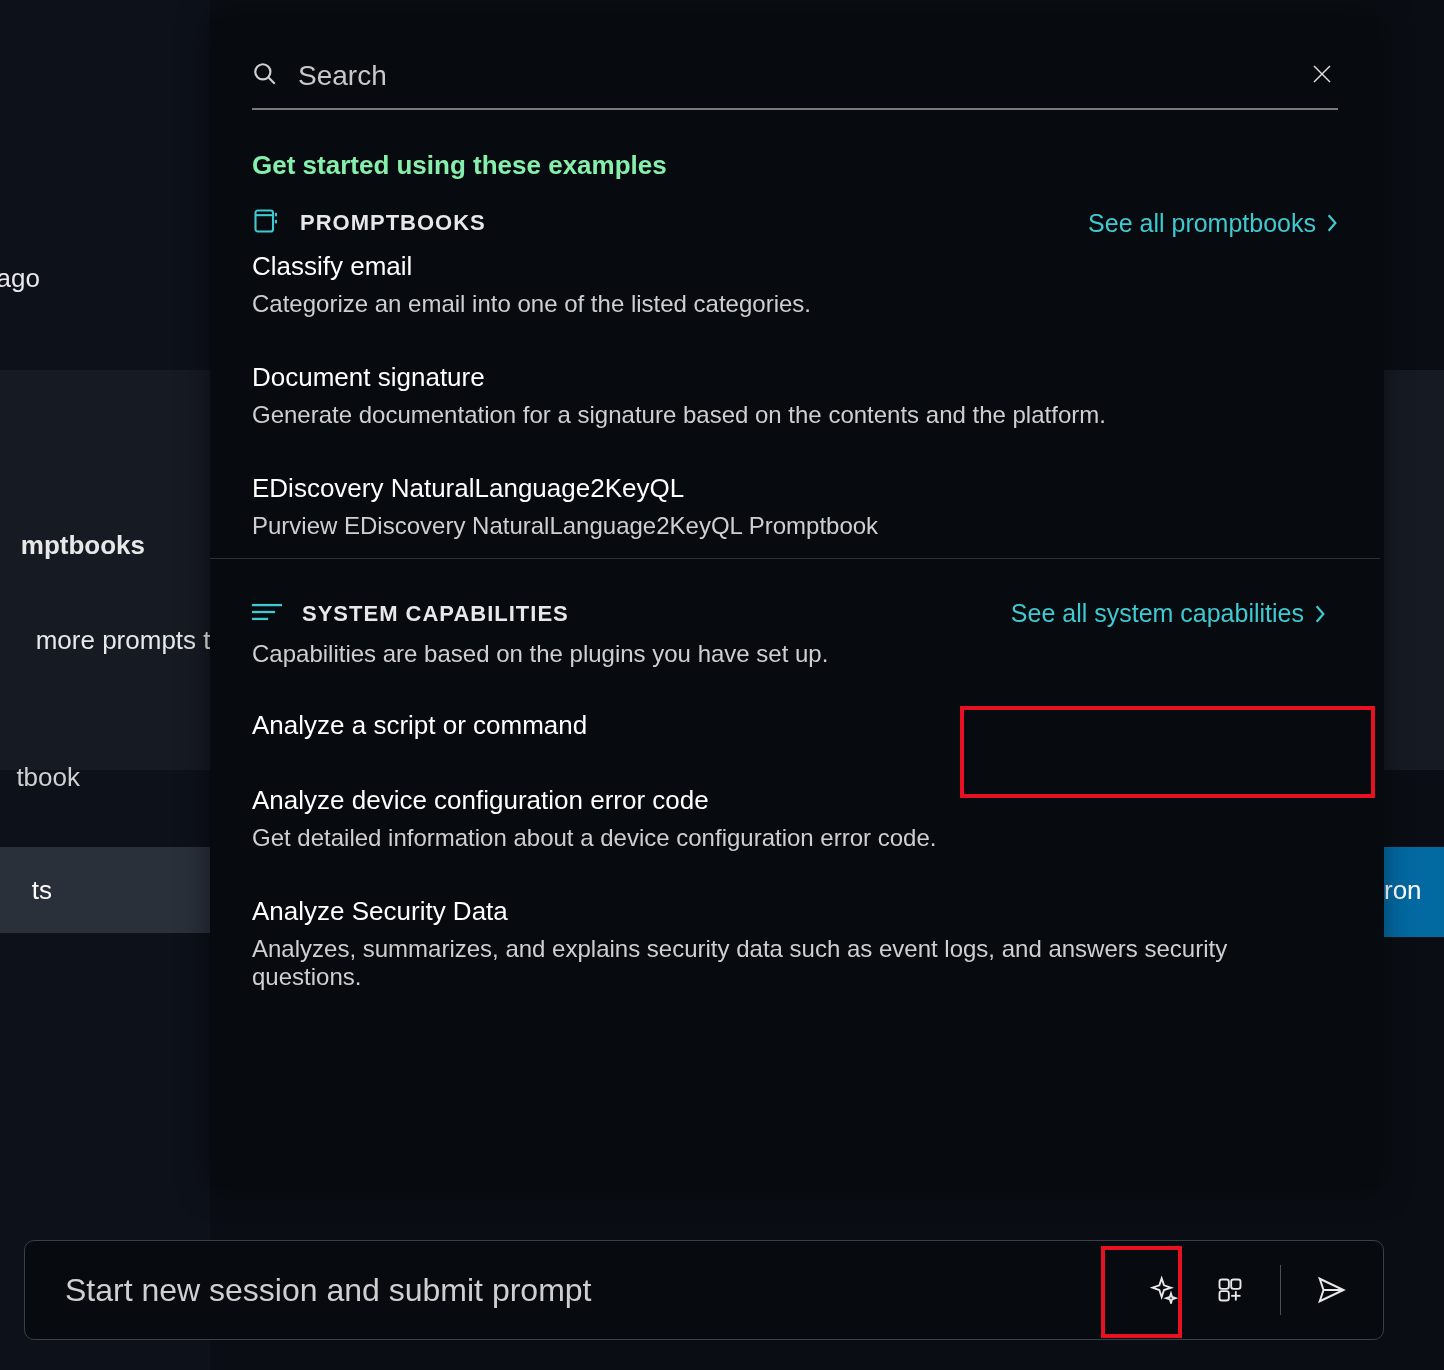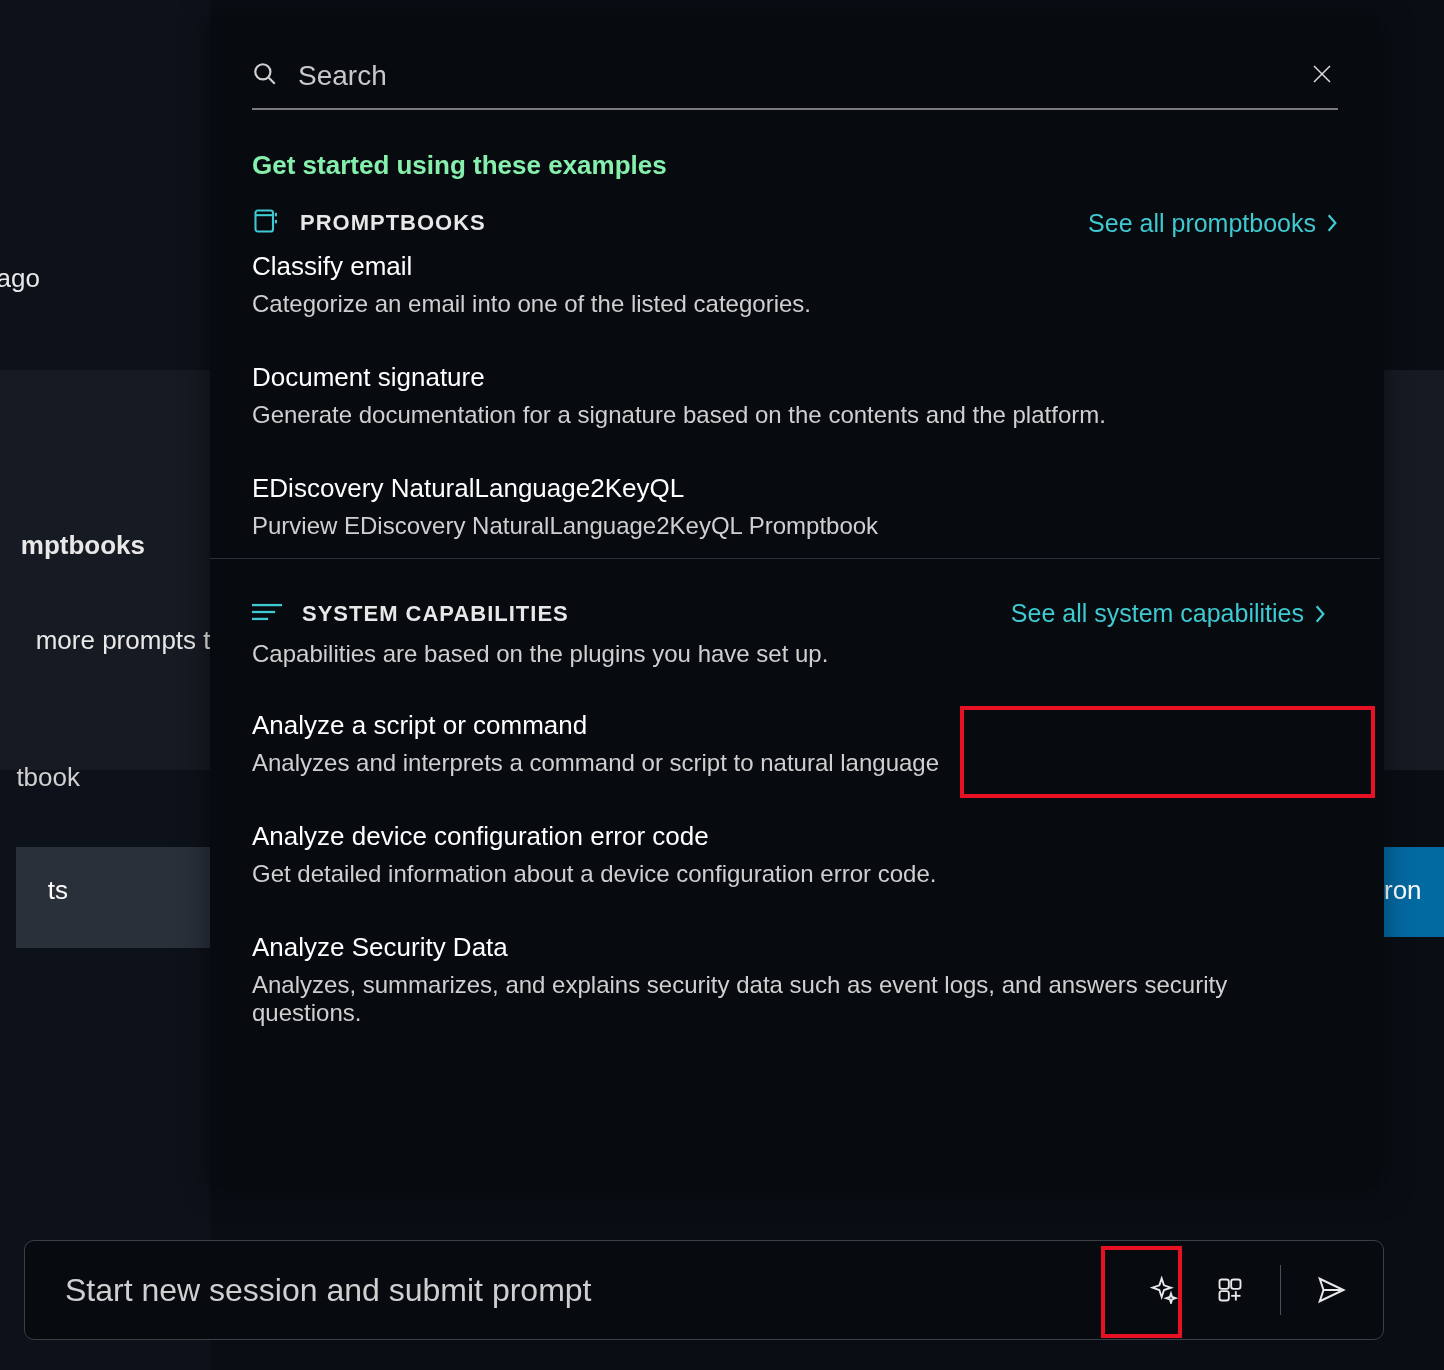--- a/index.html
+++ b/index.html
@@ -34,24 +34,24 @@
     .bg-card1 {
       position: absolute;
       left: 0;
       top: 370px;
       width: 210px;
       height: 400px;
       background: #161a22;
     }
     .bg-card2 {
       position: absolute;
-      left: 16px;
+      left: 0;
       top: 847px;
       width: 210px;
-      height: 101px;
+      height: 86px;
       background: #29303a;
     }
     .bg-right-card {
       position: absolute;
       right: 0;
       top: 370px;
       width: 60px;
       height: 400px;
       background: #161a22;
       overflow: hidden;
@@ -306,21 +306,20 @@
       <span>See all system capabilities</span>
       <svg width="12" height="20" viewBox="0 0 10 18" fill="none" stroke="currentColor" stroke-width="2">
         <polyline points="2,2 8,9 2,16"></polyline>
       </svg>
     </div>
   </div>
   <div class="section-desc">Capabilities are based on the plugins you have set up.</div>
 
   <div class="item">
     <div class="item-title">Analyze a script or command</div>
-    <div class="item-desc">Analyzes and interprets a command or script to natural language</div>
   </div>
   <div class="item">
     <div class="item-title">Analyze device configuration error code</div>
     <div class="item-desc">Get detailed information about a device configuration error code.</div>
   </div>
   <div class="item">
     <div class="item-title">Analyze Security Data</div>
     <div class="item-desc">Analyzes, summarizes, and explains security data such as event logs, and answers security questions.</div>
   </div>
 

